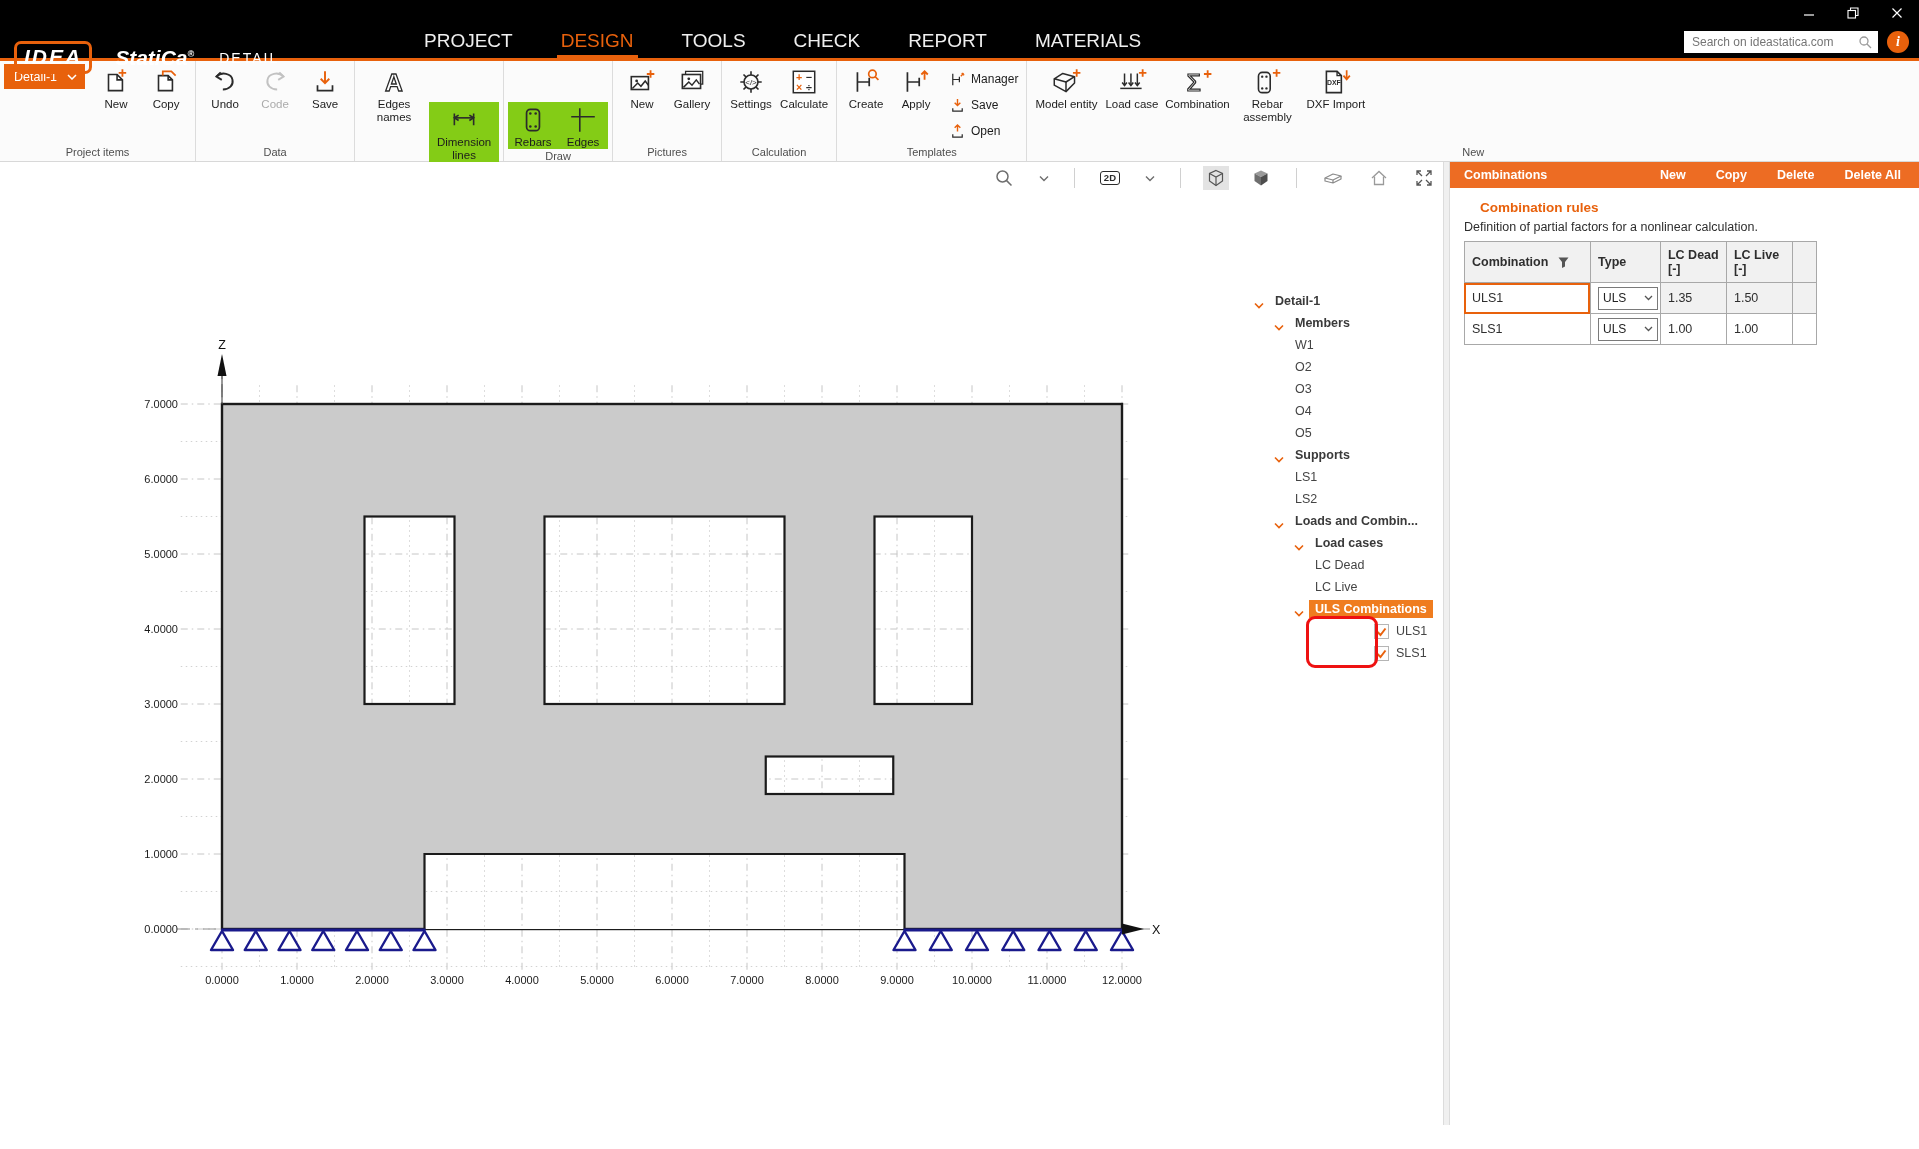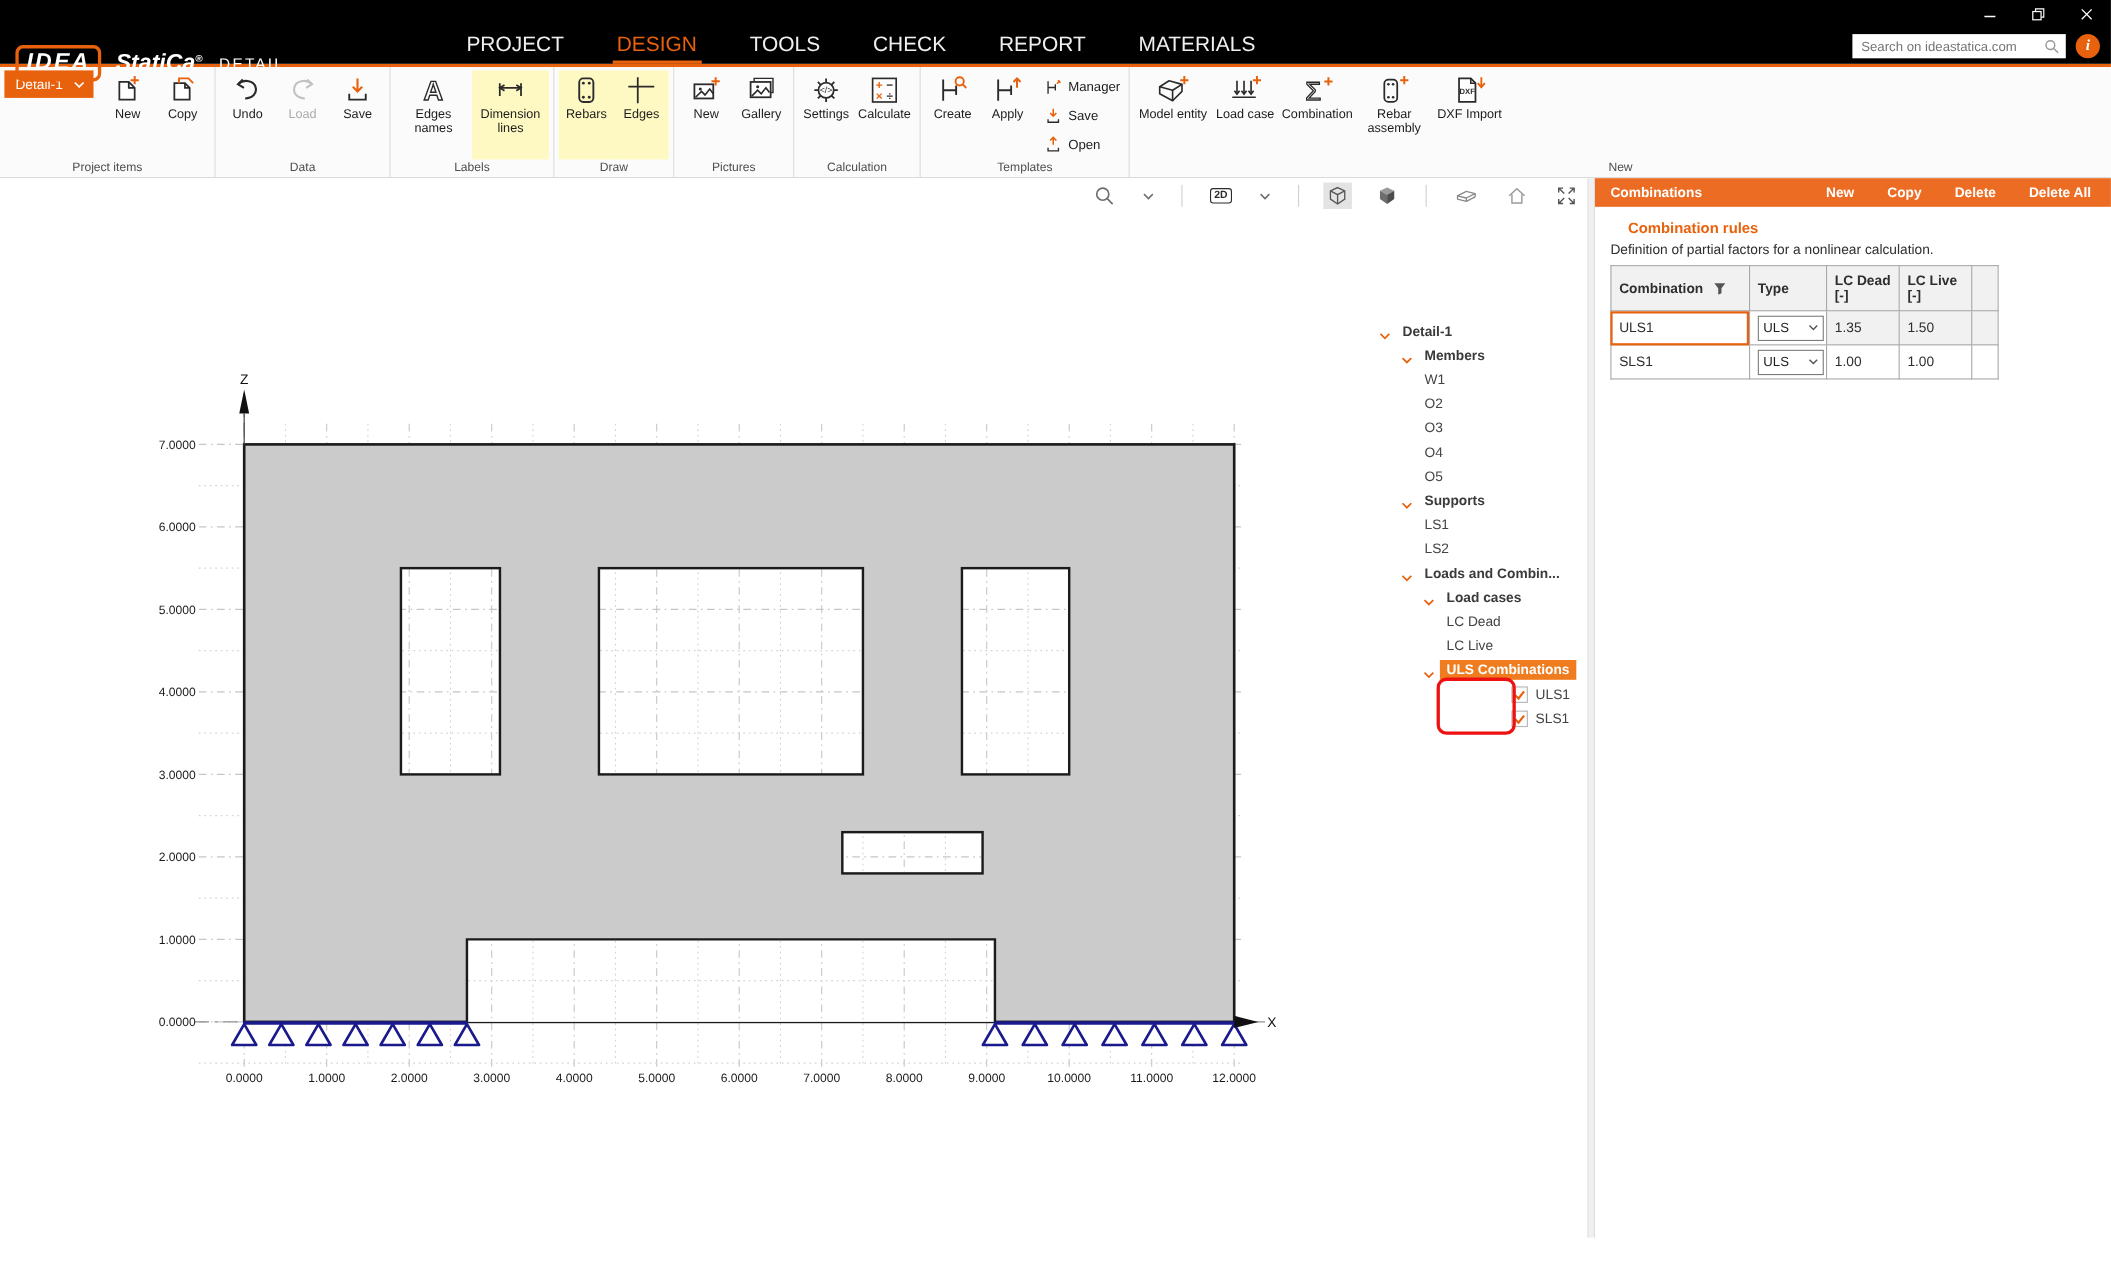--- a/index.html
+++ b/index.html
@@ -6,21 +6,21 @@
     font-family:"Liberation Sans",sans-serif;background:#fff;}
   .app{width:1919px;height:1149px;display:flex;flex-direction:column;}
 
   
   .topbars{position:relative;background:#000;color:#fff;}
   .titlebar{height:26px;position:relative;display:flex;align-items:center;}
   .tb-title{position:absolute;left:0;right:0;text-align:center;font-size:12.5px;color:#f2f2f2;}
   .win-controls{margin-left:auto;display:flex;z-index:4;}
   .win-btn{width:44px;height:26px;display:flex;align-items:center;justify-content:center;}
   .menubar{height:32px;display:flex;align-items:center;position:relative;}
-  .brand{position:absolute;left:14px;top:15px;display:flex;align-items:center;gap:13px;z-index:3;}
+  .brand{position:absolute;left:14px;top:15px;display:flex;align-items:center;gap:23px;z-index:3;}
   .logo-box{border:3px solid #e8610c;border-radius:7px;padding:0 7px 1px 7px;font-style:italic;
     font-weight:bold;font-size:21px;letter-spacing:2px;color:#fff;line-height:26px;}
   .logo-name{font-style:italic;font-weight:bold;font-size:21px;color:#fff;}
   .logo-name sup{font-size:9px;}
   .logo-module{font-size:14px;letter-spacing:2px;color:#fff;margin-left:2px;}
   .menu-tabs{margin-left:420px;display:flex;gap:40px;height:32px;align-items:stretch;}
   .tab{font-size:19px;color:#efefef;display:flex;align-items:center;padding:0 4px;border-bottom:3px solid transparent;cursor:default;}
   .tab.active{color:#e8610c;border-bottom-color:#e8610c;}
   .menubar-right{margin-left:auto;display:flex;align-items:center;gap:9px;margin-right:10px;}
   .searchbox{background:#fff;height:22px;display:flex;align-items:center;padding:0 6px;width:182px;}
@@ -29,21 +29,21 @@
     align-items:center;justify-content:center;font-family:"Liberation Serif",serif;font-style:italic;font-weight:bold;font-size:14px;}
   .orange-line{height:3px;background:#e8610c;}
 
   
   .ribbon{height:100px;background:#fbfbfb;border-bottom:1px solid #d8d8d8;display:flex;}
   .rgroup{display:flex;flex-direction:column;border-right:1px solid #dcdcdc;padding:3px 4px 0 4px;}
   .rgroup-body{display:flex;align-items:stretch;flex:1;}
   .rgroup-label{text-align:center;font-size:11px;color:#4e4e4e;height:16px;line-height:15px;}
   .rbtn{display:flex;flex-direction:column;align-items:center;gap:1px;min-width:42px;max-width:62px;
     padding:3px 4px 0 4px;font-size:11.5px;line-height:1.12;text-align:center;color:#1c1c1c;cursor:default;}
-  .rbtn.active{background:#fef9c3;}
+  .rbtn.active{background:#84cc16;margin-top:38px;}
   .rbtn.disabled{color:#ababab;}
   .rbtn svg{flex:none;}
   .detail-col{display:flex;flex-direction:column;margin-right:6px;}
   .detail-btn{background:#e8610c;color:#fff;font-size:12.5px;height:25px;display:flex;align-items:center;
     gap:10px;padding:0 8px 0 10px;cursor:default;}
   .tmpl-col{display:flex;flex-direction:column;justify-content:flex-start;margin-left:4px;padding-top:2px;}
   .trow{display:flex;align-items:center;gap:5px;font-size:12px;color:#1c1c1c;height:26px;padding:0 4px;}
 
   
   .main{display:flex;height:963px;}
@@ -190,21 +190,21 @@
             <path d="M6 9 C11 4 20 6 21 12 C22 17 18 21 12 21" fill="none" stroke="#2b2b2b" stroke-width="1.8"></path>
             <path d="M10 5 L6 9 L11 12" fill="none" stroke="#2b2b2b" stroke-width="1.8"></path>
             </svg>
           <span class="lbl">Undo</span>
         </div>
         <div class="rbtn disabled">
           <svg width="30" height="30" viewBox="0 0 28 28">
             <path d="M22 9 C17 4 8 6 7 12 C6 17 10 21 16 21" fill="none" stroke="#c2c2c2" stroke-width="1.8"></path>
             <path d="M18 5 L22 9 L17 12" fill="none" stroke="#c2c2c2" stroke-width="1.8"></path>
             </svg>
-          <span class="lbl">Load</span>
+          <span class="lbl">Code</span>
         </div>
         <div class="rbtn">
           <svg width="30" height="30" viewBox="0 0 28 28">
             <path d="M14 4v10M10 11l4 4 4-4" fill="none" stroke="#e8610c" stroke-width="1.8"></path>
             <path d="M7 17v5h14v-5" fill="none" stroke="#2b2b2b" stroke-width="1.6"></path>
             </svg>
           <span class="lbl">Save</span>
         </div>
       </div>
       <div class="rgroup-label">Data</div>

